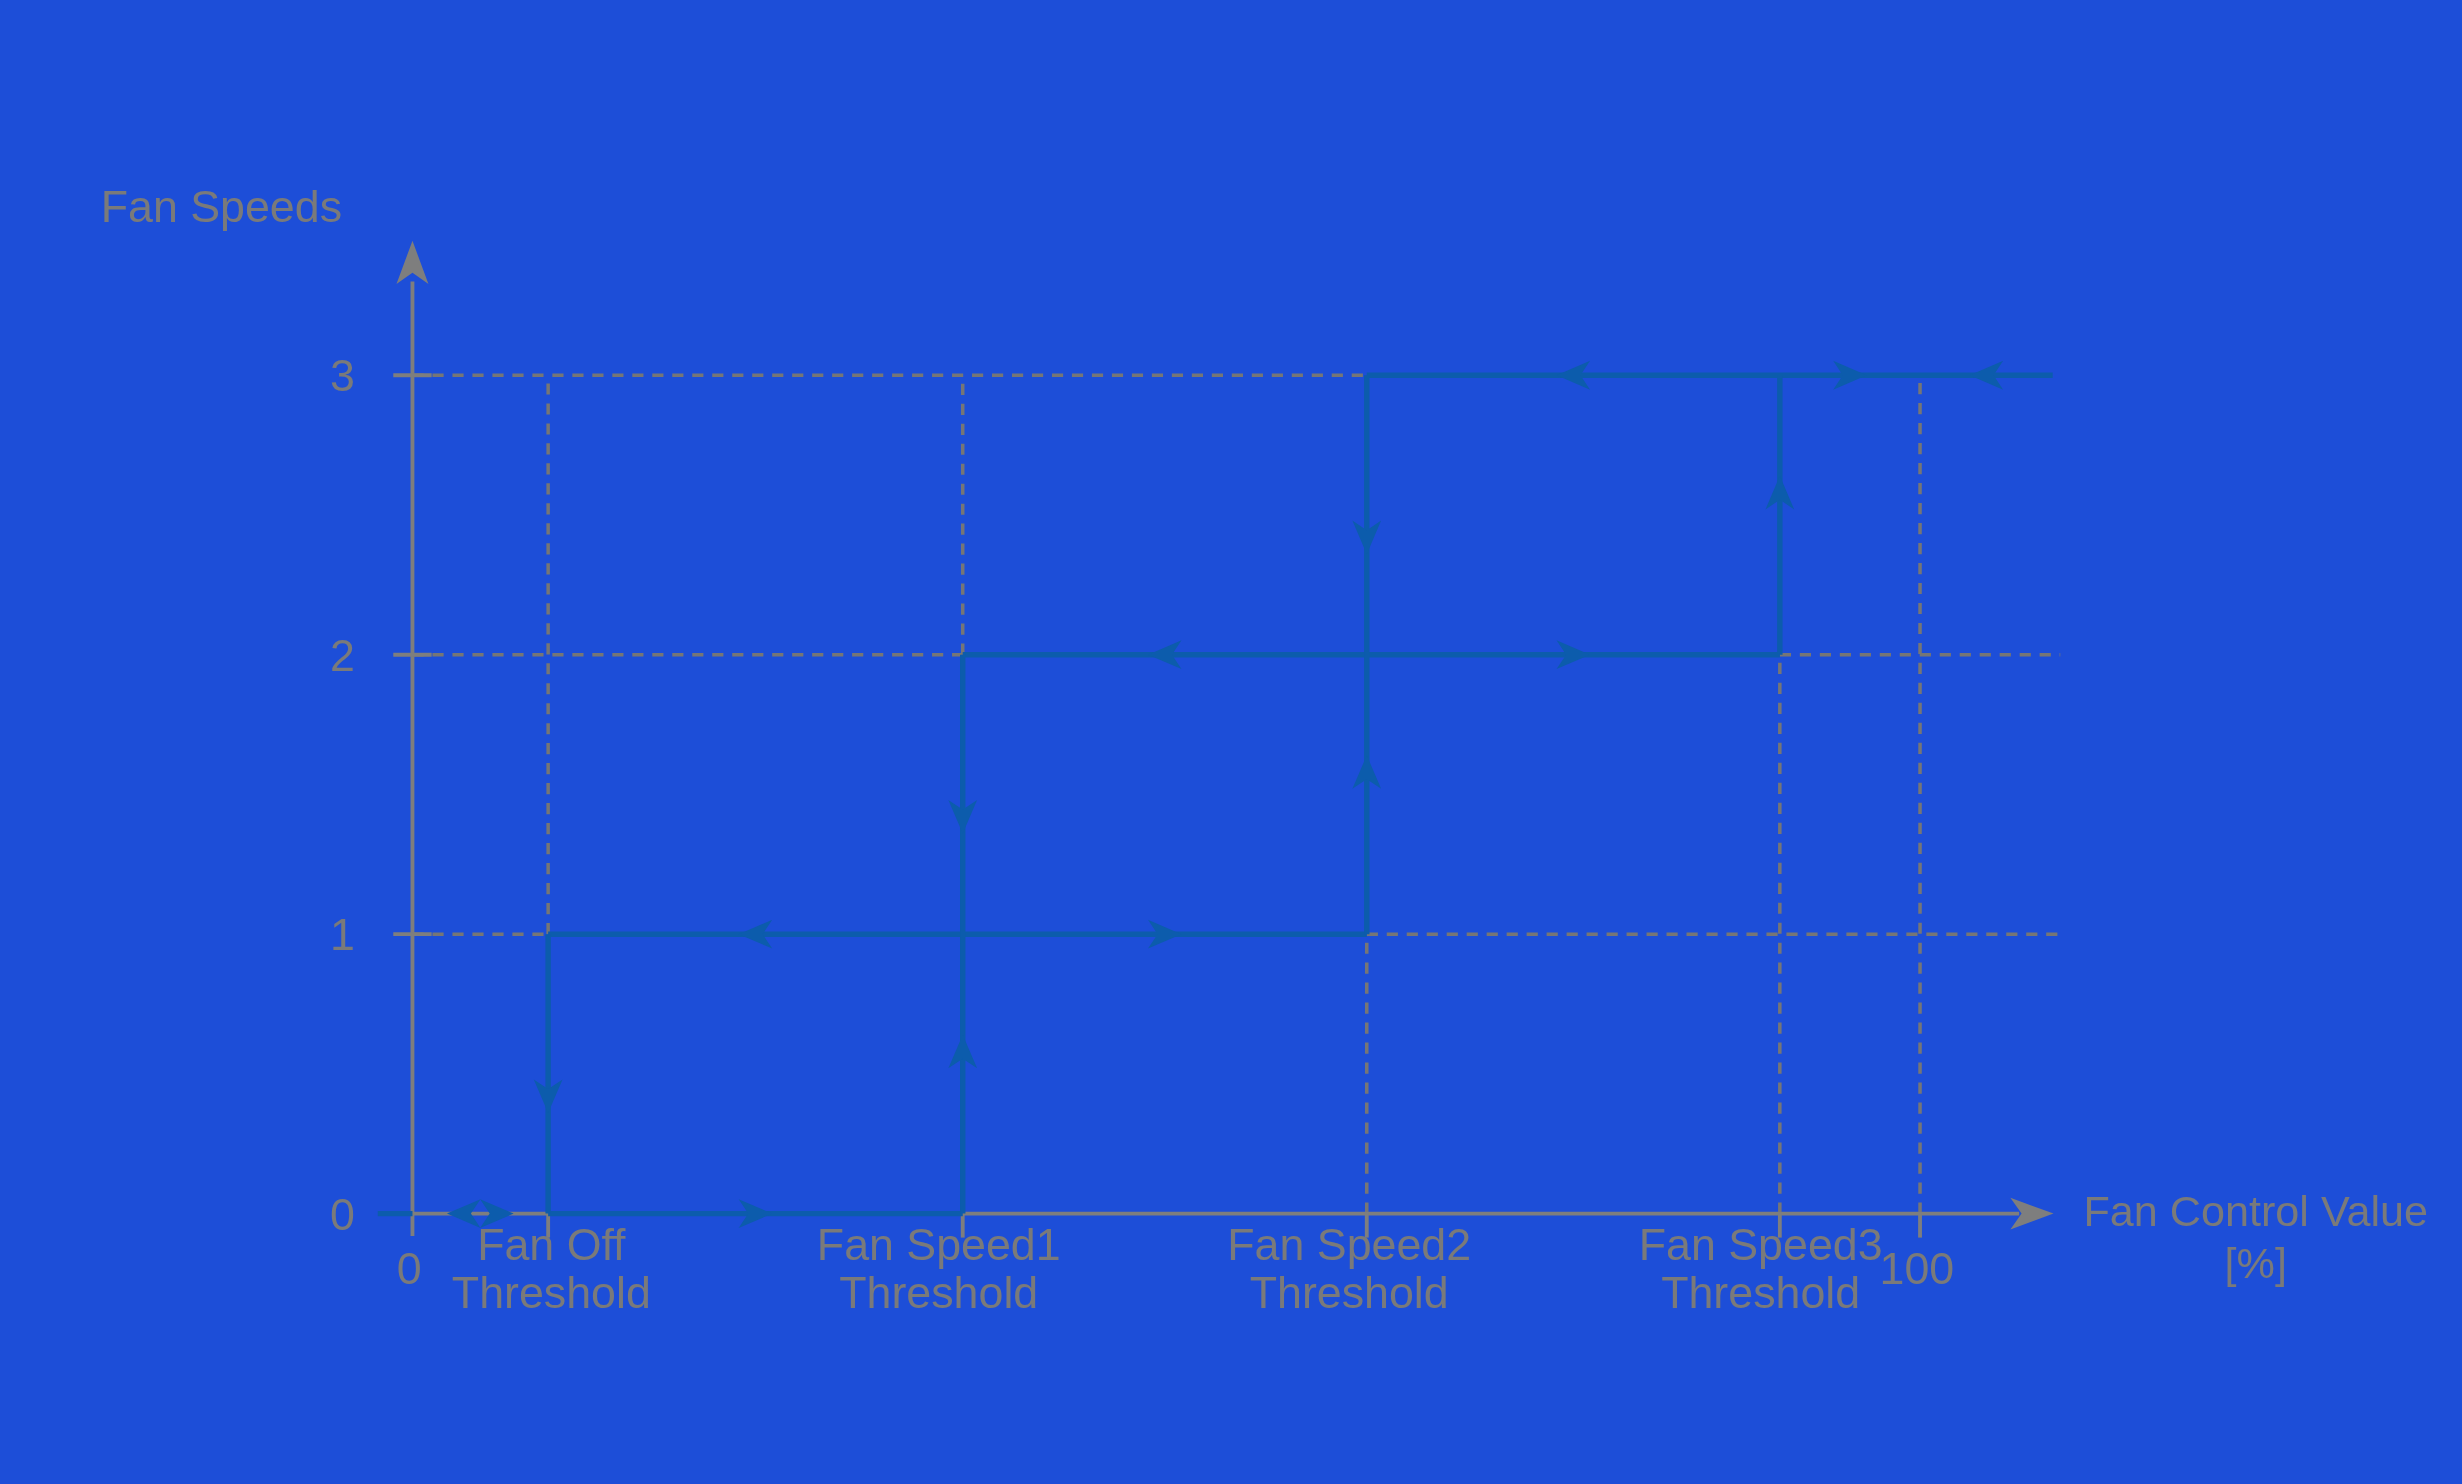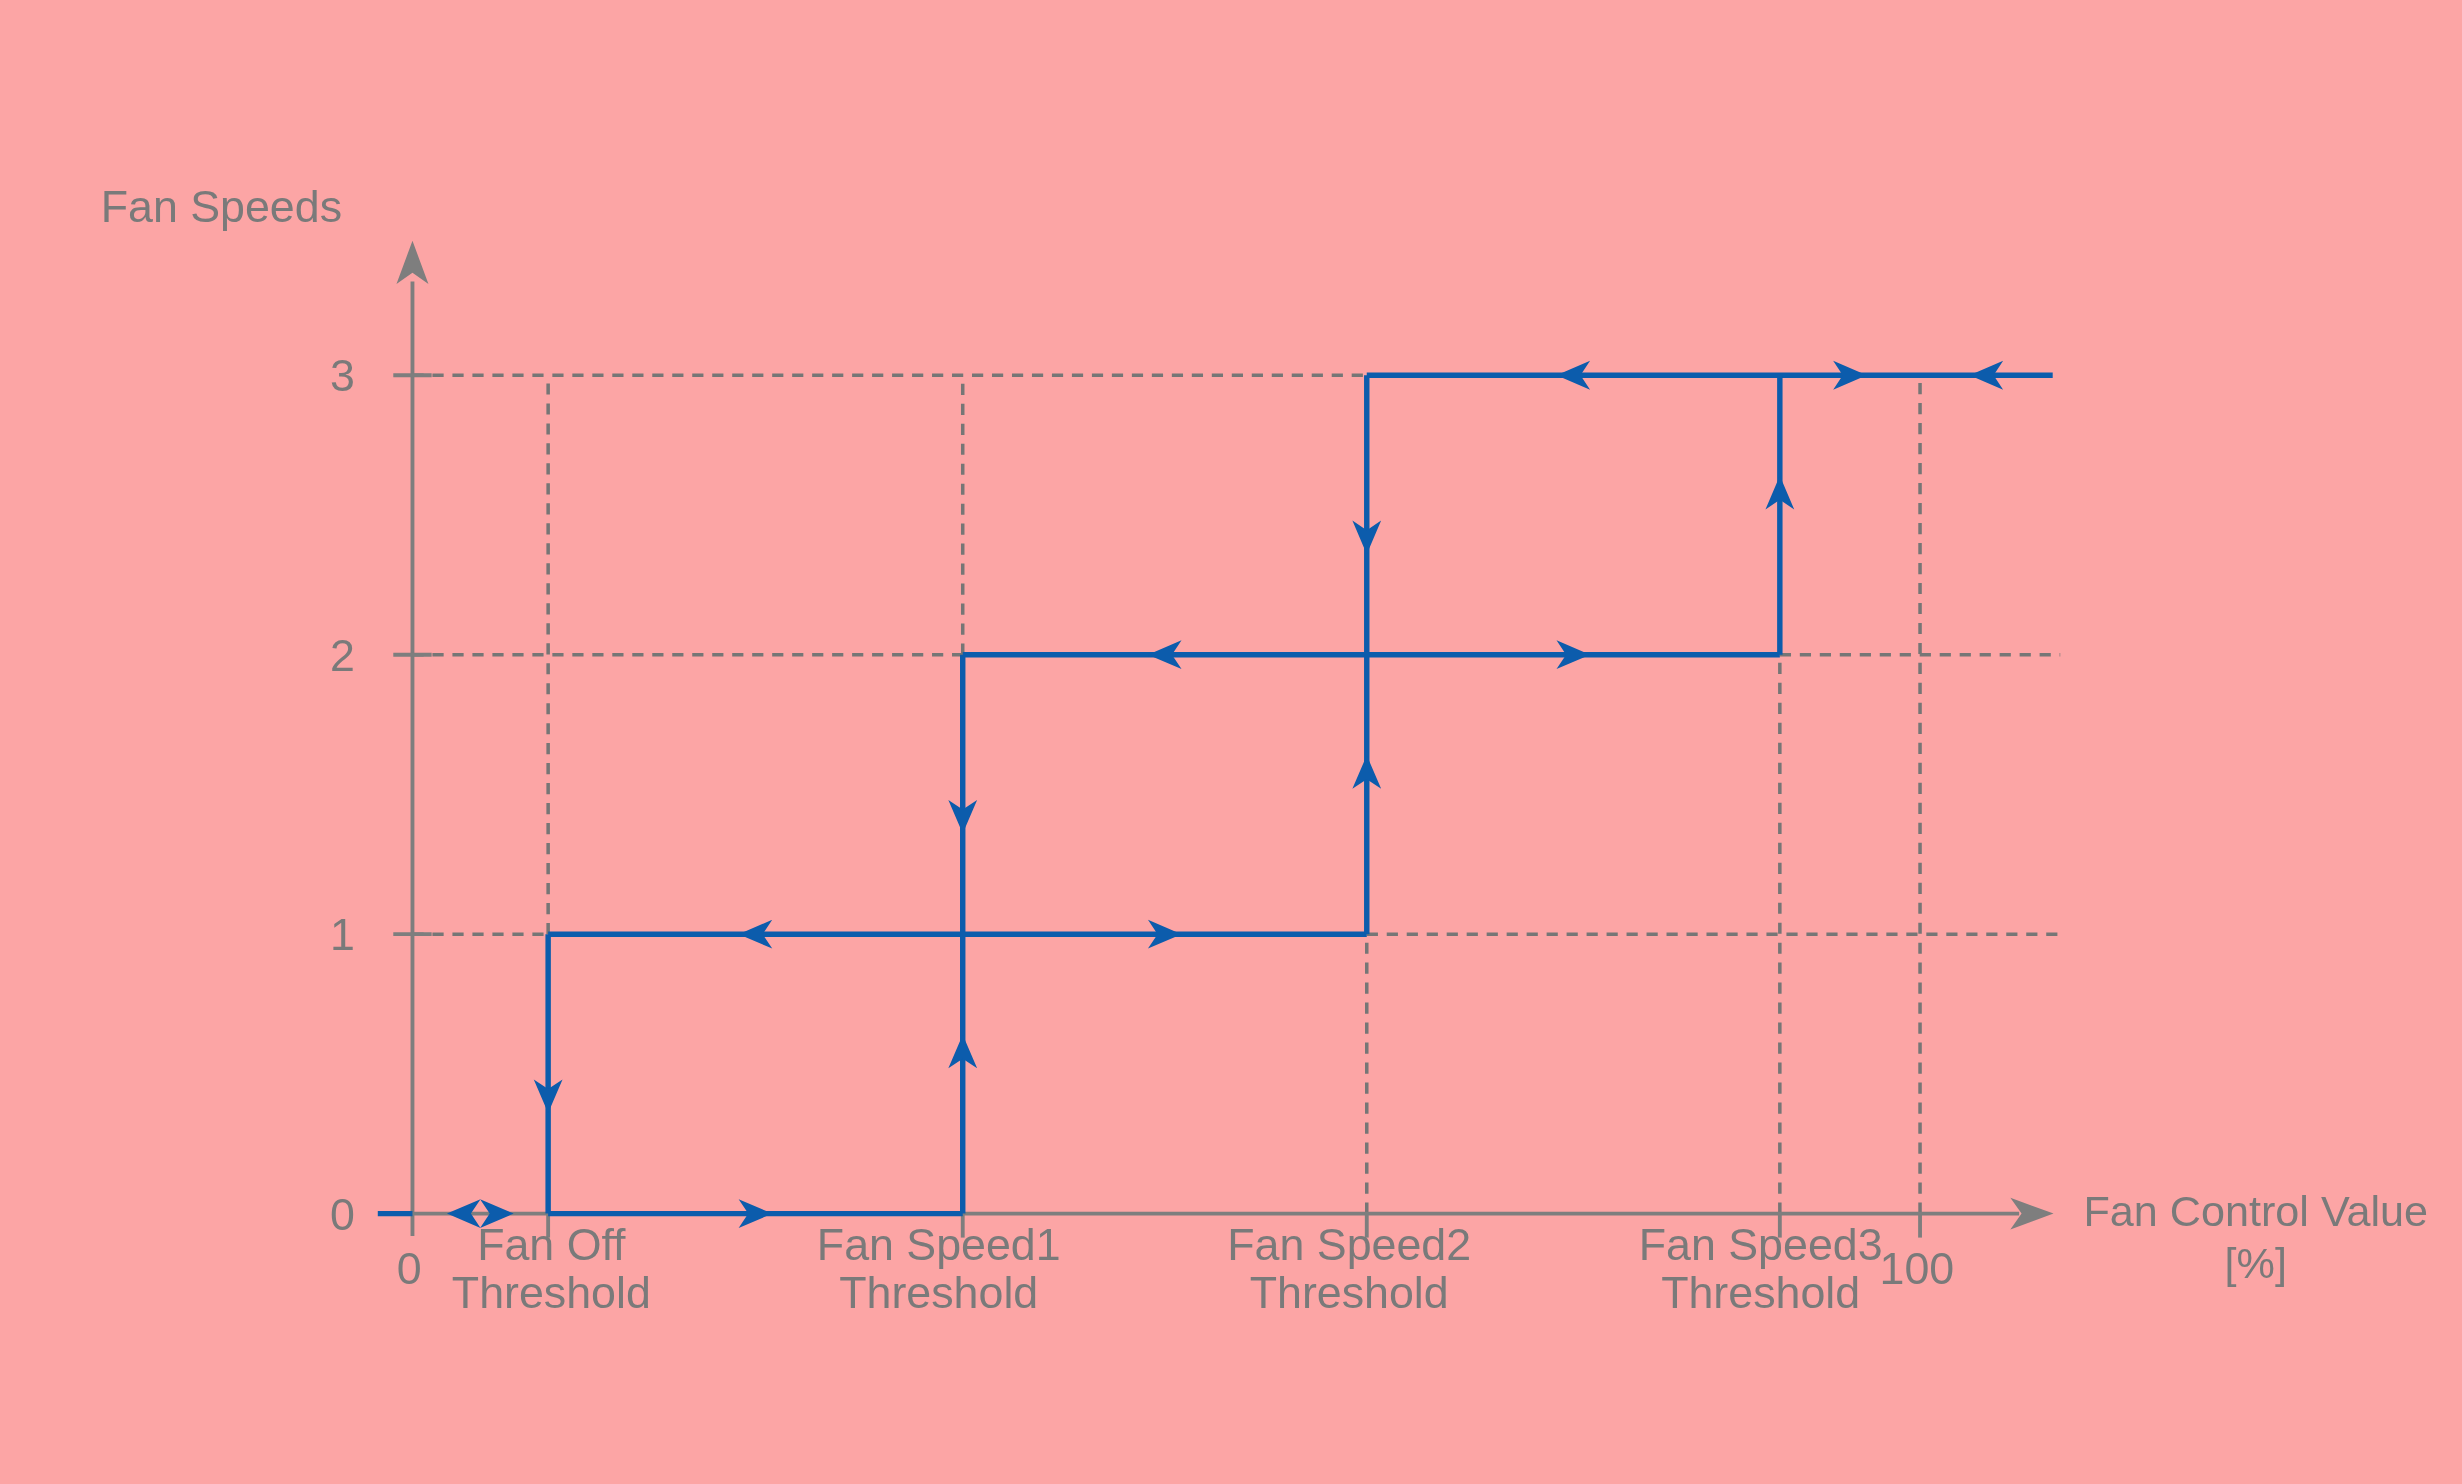--- a/index.html
+++ b/index.html
@@ -7,21 +7,21 @@
     padding: 0;
     background: #000000;
     width: 100%;
     height: 100%;
     overflow: hidden;
     font-family: "Liberation Sans", sans-serif;
   }
   .stage {
     width: 100vw;
     height: 100vh;
-    background: #fca5a5;
+    background: #1d4ed8;
     display: flex;
     align-items: center;
     justify-content: center;
   }
   svg { display: block; width: 100vw; height: 100vh; }
   text { font-family: "Liberation Sans", sans-serif; }
 </style>
 </head>
 <body>
 

